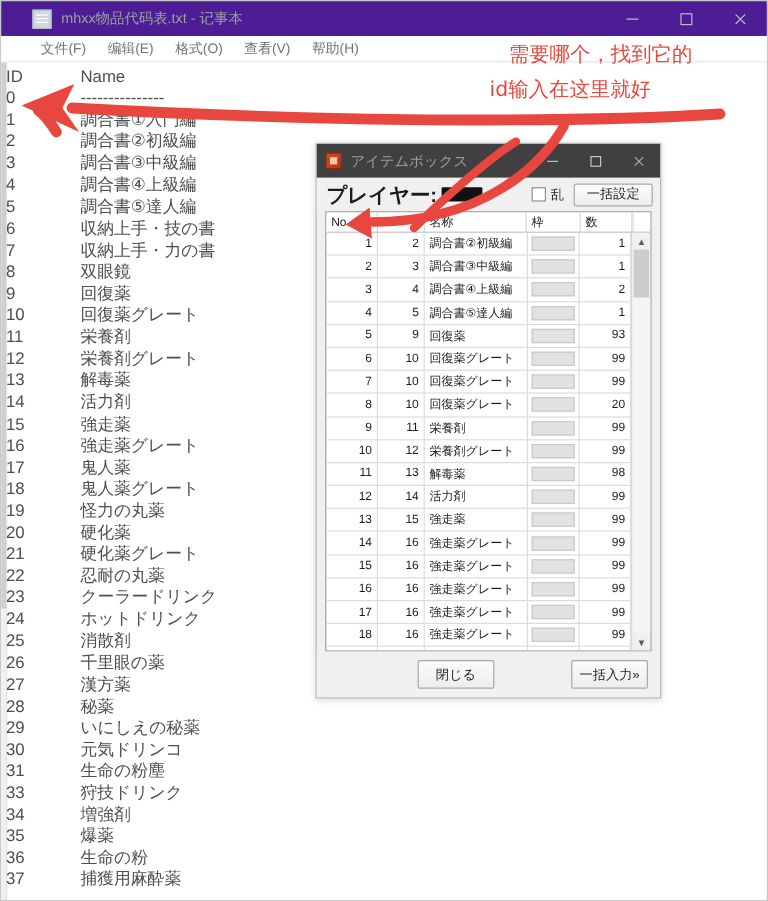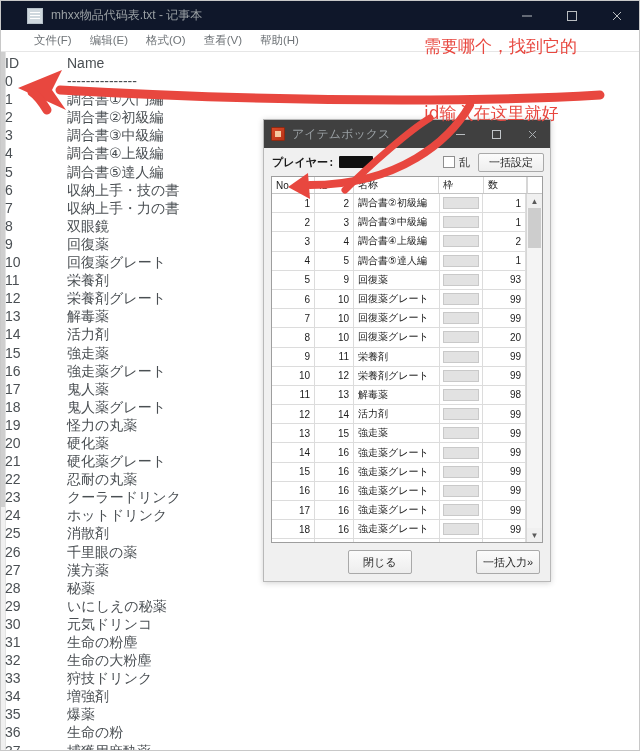--- a/index.html
+++ b/index.html
@@ -22,21 +22,21 @@
     width: 640px;
     height: 751px;
     background: #ffffff;
     border: 1px solid #c8c8c8;
     box-sizing: border-box;
     display: flex;
     flex-direction: column;
   }
   .np-titlebar {
     height: 29px;
-    background: #0f172a;
+    background: #4c1d95;
     display: flex;
     align-items: center;
     flex: 0 0 auto;
     position: relative;
   }
   .np-title-icon {
     width: 16px; height: 16px;
     margin-left: 26px;
     background: #cfd8de;
     border: 1px solid #b5c0c8;
@@ -195,25 +195,24 @@
 
   .ib-toolrow {
     height: 28px;
     flex: 0 0 auto;
     display: flex;
     align-items: center;
     padding: 0 6px 0 8px;
     background: #f0f0f0;
   }
   .ib-player-label {
-    font-size: 11px;
+    font-size: 17px;
     font-weight: bold;
     color: #1b1b1b;
     white-space: nowrap;
-    font-family: Liberation Mono, monospace;
   }
   .ib-player-value {
     margin-left: 4px;
     width: 34px;
     height: 12px;
     background: #111111;
     display: inline-block;
     border-radius: 1px;
     font-size: 0;
     color: transparent;
@@ -388,21 +387,21 @@
   }
   .ann-text {
     position: absolute;
     color: #e8473f;
     font-size: 17px;
     line-height: 26px;
     white-space: nowrap;
     font-family: "DejaVu Sans", sans-serif;
   }
   #ann-line1 { left: 424px; top: 33px; }
-  #ann-line2 { left: 424px; top: 62px; margin-top: 38px; }
+  #ann-line2 { left: 408px; top: 62px; }
 </style>
 </head>
 <body>
 
 <div id="notepad">
 
   <div class="np-titlebar">
     <div class="np-title-icon"></div>
     <div class="np-title-text">mhxx物品代码表.txt - 记事本</div>
     <div class="np-wincontrols">
@@ -563,24 +562,20 @@
             <span class="col-id">29</span>
             <span class="col-name">いにしえの秘薬</span>
           </div>
           <div class="np-line">
             <span class="col-id">30</span>
             <span class="col-name">元気ドリンコ</span>
           </div>
           <div class="np-line">
             <span class="col-id">31</span>
             <span class="col-name">生命の粉塵</span>
-          </div>
-          <div class="np-line">
-            <span class="col-id">32</span>
-            <span class="col-name">生命の大粉塵</span>
           </div>
           <div class="np-line">
             <span class="col-id">33</span>
             <span class="col-name">狩技ドリンク</span>
           </div>
           <div class="np-line">
             <span class="col-id">34</span>
             <span class="col-name">増強剤</span>
           </div>
           <div class="np-line">

